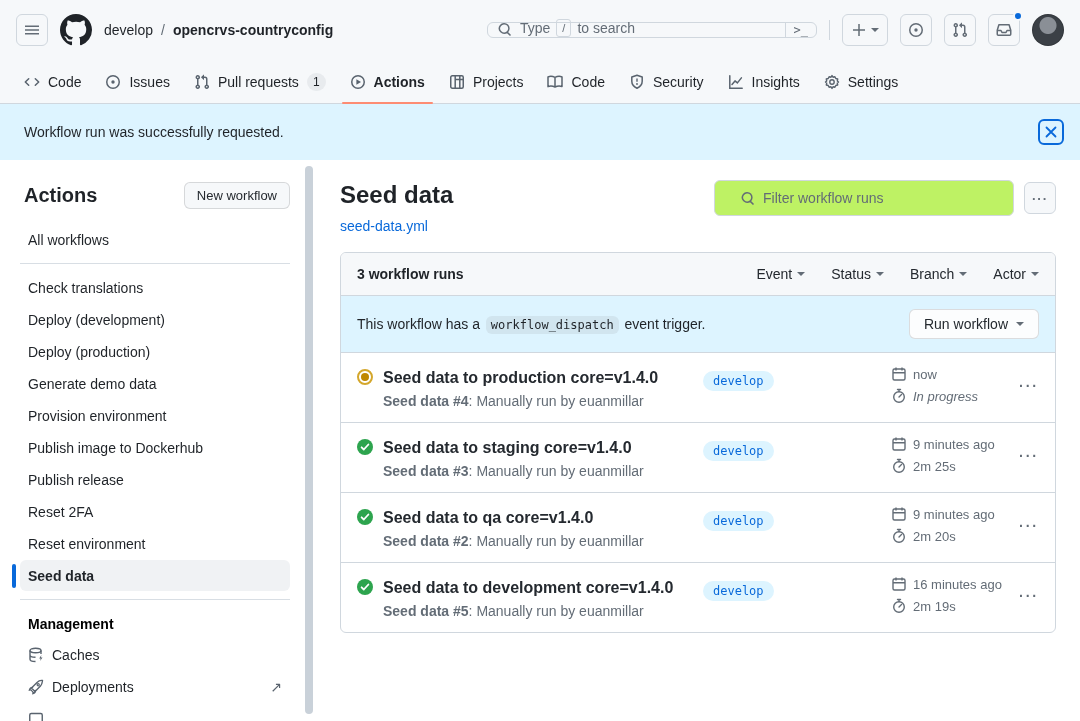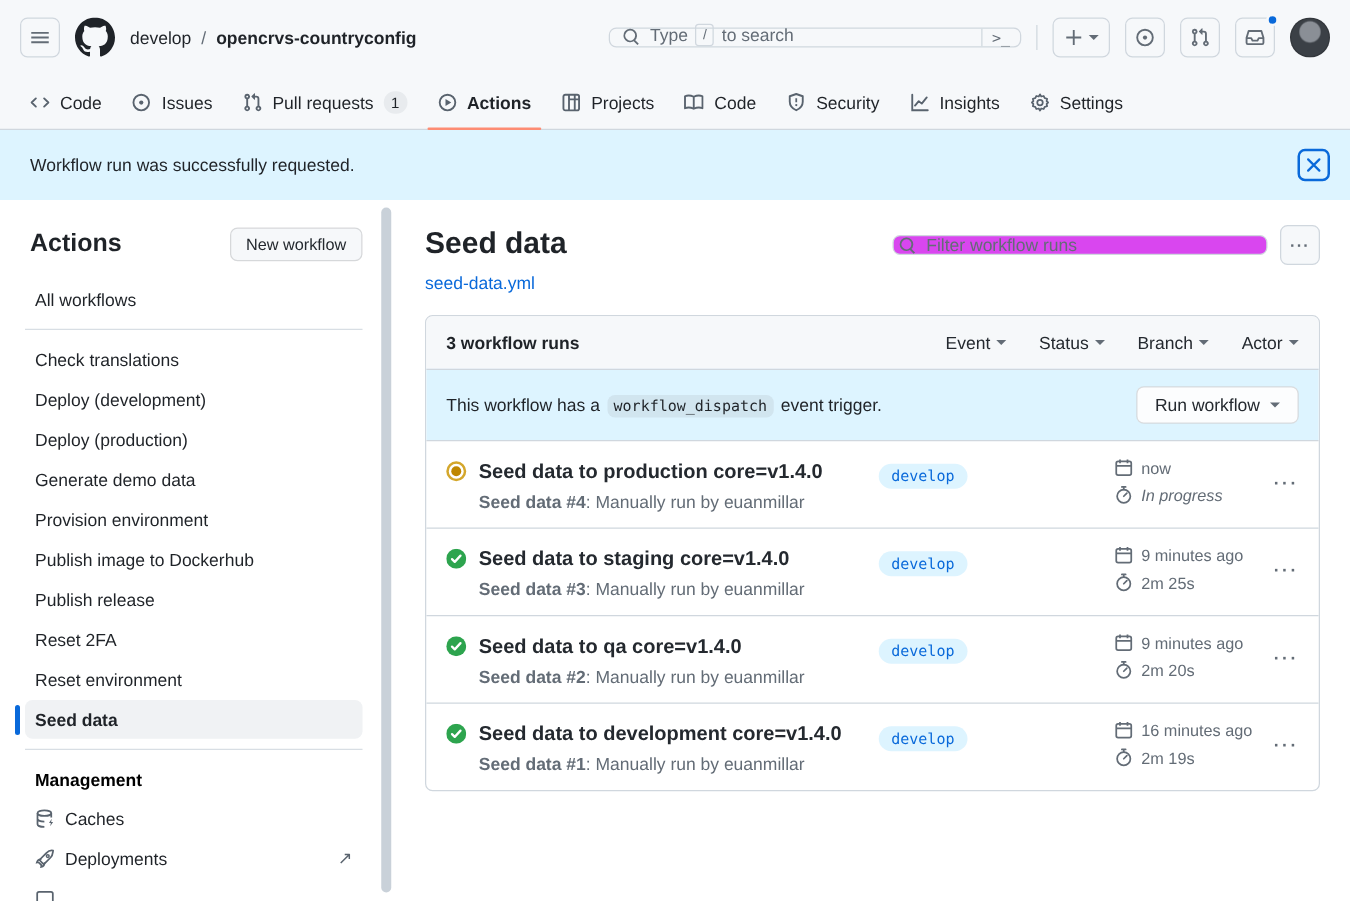--- a/index.html
+++ b/index.html
@@ -107,22 +107,22 @@
   .side-item .mi { color:#59636e; flex:none; }
   .side-item .ext { margin-left:auto; color:#59636e; font-family:"DejaVu Sans", sans-serif; }
 
   
   .main { flex:1; padding:20px 24px 0 24px; min-width:0; }
   .main-head { display:flex; justify-content:space-between; align-items:flex-start; }
   .page-title { font-size:24px; font-weight:600; line-height:30px; }
   .file-link { color:#0969da; font-size:14px; margin-top:8px; display:inline-block; cursor:pointer; text-decoration:none; }
   .head-controls { display:flex; gap:10px; align-items:center; }
   .filter-box {
-    width:300px; height:16px; border:1px solid #d0d7de; border-radius:6px;
-    display:flex; align-items:center; padding:0 2px; gap:8px; background:#d946ef;
+    width:300px; height:36px; border:1px solid #d0d7de; border-radius:6px;
+    display:flex; align-items:center; padding:0 24px; gap:8px; background:#bef264;
   }
   .filter-box input {
     border:none; outline:none; flex:1; font-size:14px; font-family:inherit;
     color:#1f2328; background:transparent;
   }
   .filter-box input::placeholder { color:#636c76; }
   .kebab-btn {
     width:32px; height:32px; background:#f6f8fa; border:1px solid #d0d7de;
     border-radius:6px; color:#636c76; font-weight:700; letter-spacing:1px;
     display:flex; align-items:center; justify-content:center; cursor:pointer; font-size:13px;
@@ -507,21 +507,21 @@
       </div>
 
       <div class="run-row">
         <div class="run-left">
           <svg class="status-icon status-success" width="16" height="16" viewBox="0 0 16 16">
               <circle cx="8" cy="8" r="8" fill="currentColor"></circle>
               <path fill="none" stroke="#fff" stroke-width="1.8" stroke-linecap="round" stroke-linejoin="round" d="m4.6 8.3 2.2 2.2 4.6-5"></path>
             </svg>
           <div>
             <div class="run-title">Seed data to development core=v1.4.0</div>
-            <div class="run-sub"><span class="run-label">Seed data #1</span><span>: Manually run by euanmillar</span></div>
+            <div class="run-sub"><span class="run-label">Seed data #5</span><span>: Manually run by euanmillar</span></div>
           </div>
         </div>
         <div class="run-branch-col"><span class="branch-badge">develop</span></div>
         <div class="run-meta-col">
           <div class="meta-line">
               <svg class="mi" width="16" height="16" viewBox="0 0 16 16">
                 <rect x="2" y="3" width="12" height="11" rx="1.5" fill="none" stroke="currentColor" stroke-width="1.4"></rect>
                 <path stroke="currentColor" stroke-width="1.4" d="M5 1.5v3M11 1.5v3M2 6.7h12"></path>
               </svg>
               <span>16 minutes ago</span>

